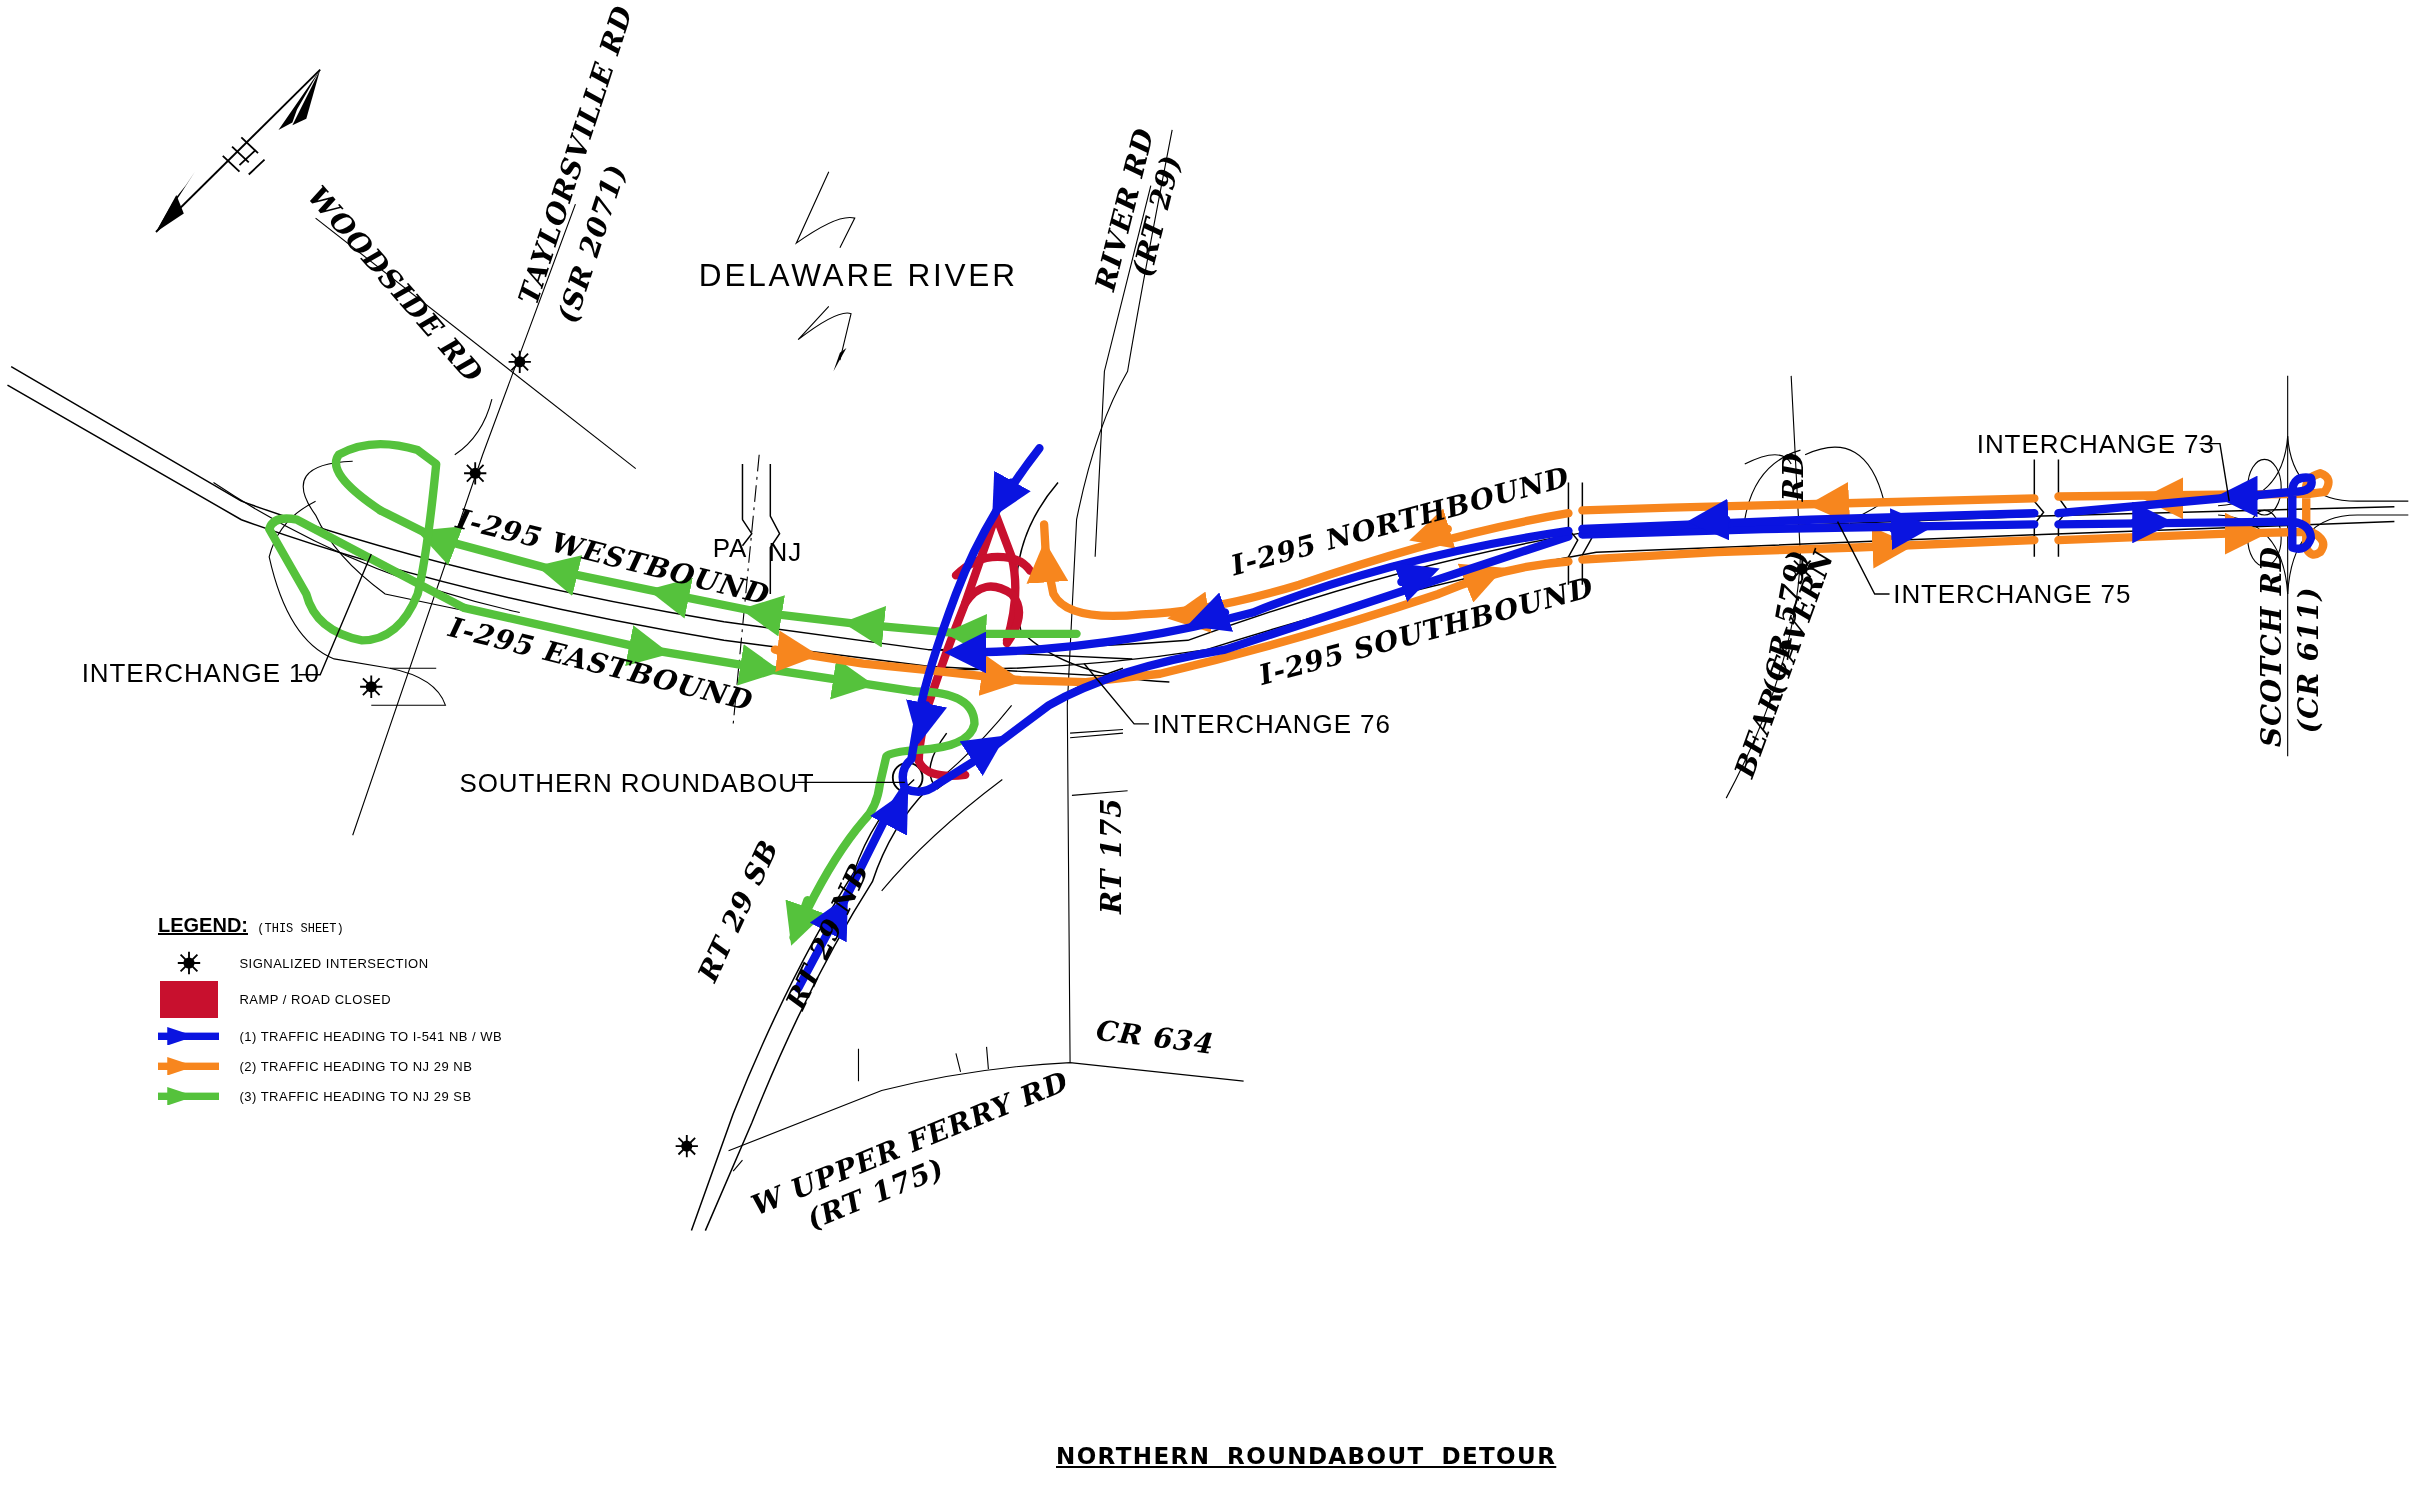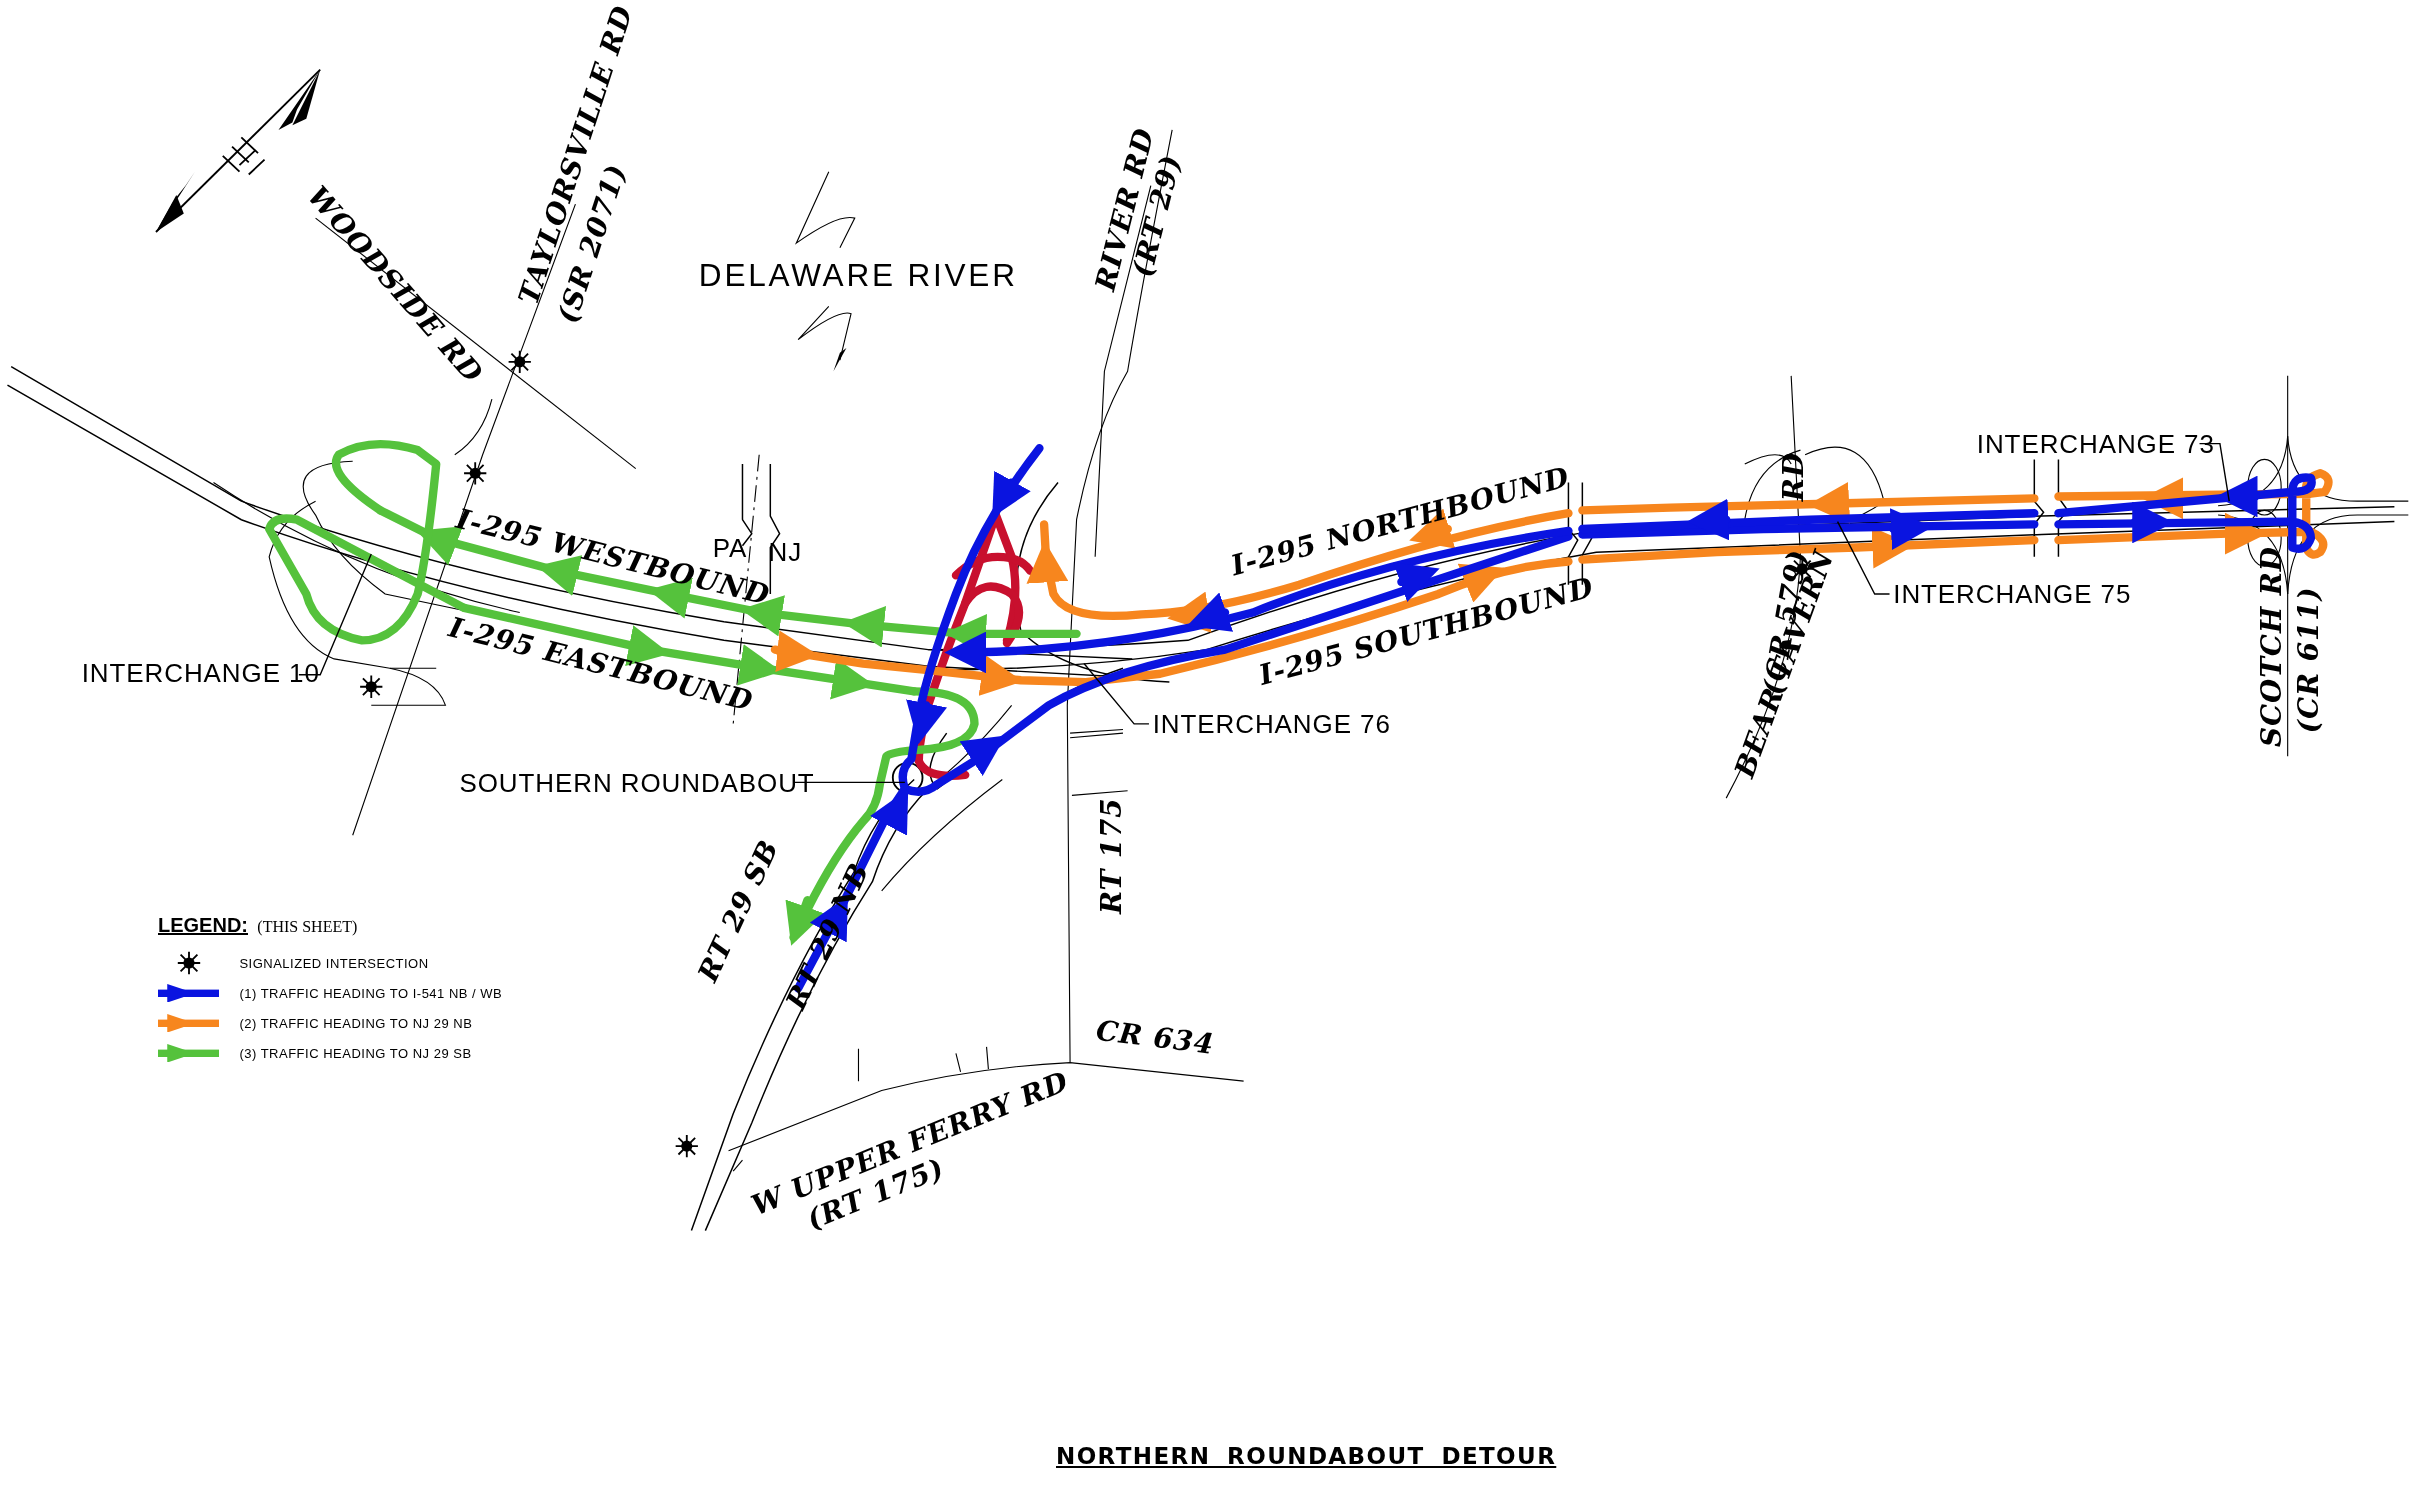--- a/index.html
+++ b/index.html
@@ -8,21 +8,21 @@
   .road { fill: none; stroke: #000; stroke-width: 1.6; }
   .road-thin { fill: none; stroke: #000; stroke-width: 1.2; }
   .route { fill: none; stroke-linecap: round; stroke-linejoin: round; stroke-width: 9; }
   .closed { fill: none; stroke-linecap: round; stroke-linejoin: round; stroke-width: 9; }
   .road-label { font-family: "DejaVu Serif", serif; font-weight: bold; font-style: italic; font-size: 30px; fill: #000; letter-spacing: 1px; }
   .plain-label { font-family: "Liberation Sans", sans-serif; font-size: 28px; fill: #000; letter-spacing: 1px; }
   .river-label { font-family: "Liberation Sans", sans-serif; font-size: 34px; fill: #000; letter-spacing: 3px; }
   .legend { position: absolute; left: 158px; top: 914px; width: 483px; }
   .legend-title-row { display: flex; align-items: baseline; gap: 9.3px; margin-bottom: 11px; }
   .legend-title { font-family: "Liberation Sans", sans-serif; font-weight: bold; font-size: 20px; text-decoration: underline; }
-  .legend-sub { font-family: Liberation Serif, serif; font-size: 16px; }
+  .legend-sub { font-family: Liberation Mono, monospace; font-size: 12px; }
   .legend-row { display: flex; align-items: center; height: 30px; }
   .legend-swatch { width: 61px; height: 26px; display: flex; align-items: center; justify-content: center; margin-right: 20.4px; }
   .legend-text { font-family: "Liberation Sans", sans-serif; font-size: 13px; letter-spacing: 0.5px; }
   .title { position: absolute; left: 1056px; top: 1443px; font-family: "DejaVu Sans", sans-serif; font-weight: bold; font-size: 23px; text-decoration: underline; letter-spacing: 1.4px; word-spacing: 7.4px; text-align: center; }
 </style>
 </head>
 <body>
 
 <svg id="map" viewBox="0 0 2600 1626" xmlns="http://www.w3.org/2000/svg">
   <defs>
@@ -236,20 +236,26 @@
   </div>
   <div class="legend-row">
     <span class="legend-swatch">
       <svg width="28" height="28" viewBox="-15 -15 30 30">
           <circle r="6" fill="#000"></circle>
           <path d="M-12,0 L12,0 M0,-12 L0,12 M-9,-9 L9,9 M-9,9 L9,-9" stroke="#000" stroke-width="2"></path>
         </svg>
     </span>
     <span class="legend-text">SIGNALIZED INTERSECTION</span>
   </div>
+  <div class="legend-row" style="height:43px;">
+    <span class="legend-swatch">
+      <span style="display:block;width:58px;height:37px;background:#C8102E;"></span>
+    </span>
+    <span class="legend-text">RAMP / ROAD CLOSED</span>
+  </div>
   <div class="legend-row">
     <span class="legend-swatch">
       <svg width="61" height="18.6" viewBox="0 0 66 20">
           <rect x="0" y="6" width="66" height="8" fill="#0A14E0"></rect>
           <path d="M10,0 L40,10 L10,20 z" fill="#0A14E0"></path>
         </svg>
     </span>
     <span class="legend-text">(1) TRAFFIC HEADING TO I-541 NB / WB</span>
   </div>
   <div class="legend-row">

